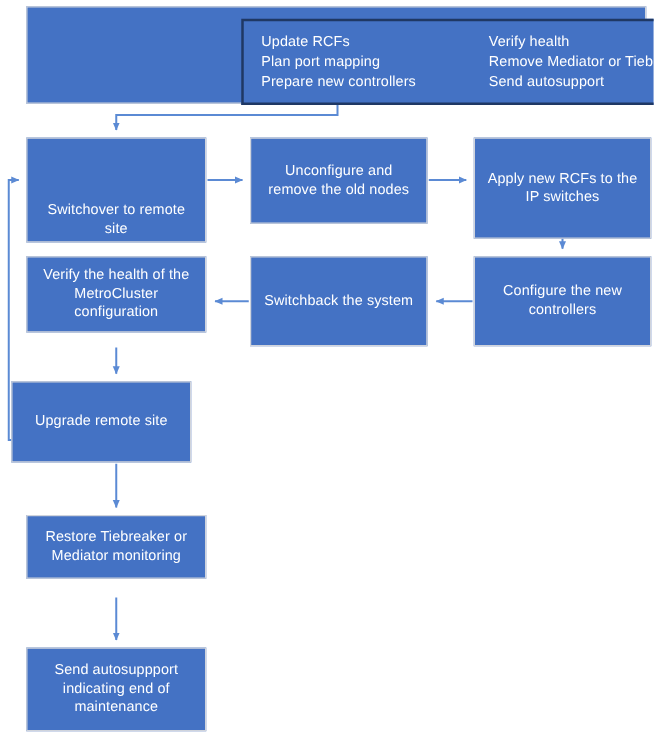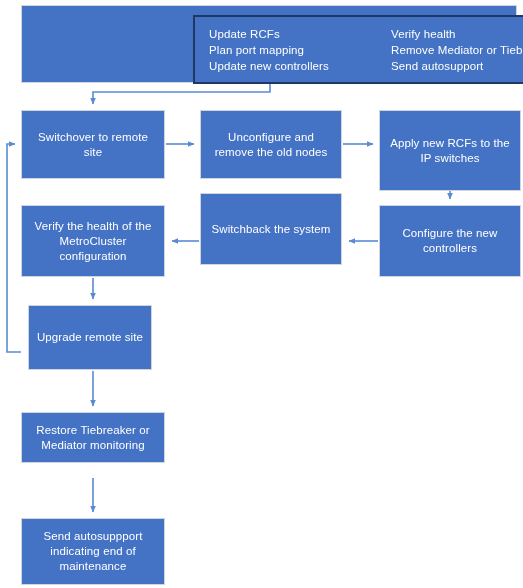--- a/index.html
+++ b/index.html
@@ -81,29 +81,29 @@
   }
   #checklist-col-left { width: 182px; }
   #checklist-col-right { width: 150px; }
   .checklist-item {
     color: #ffffff;
     font-size: 11.5px;
     line-height: 16px;
     white-space: nowrap;
   }
   
-  #node-switchover   { left: 21px;  top: 110px; width: 144px; height: 69px; }
+  #node-switchover   { left: 21px;  top: 110px; width: 144px; height: 84px; align-items: flex-end; }
   #node-unconfigure  { left: 200px; top: 110px; width: 142px; height: 69px; align-items: center; }
   #node-apply-rcfs   { left: 379px; top: 110px; width: 142px; height: 81px; }
   
-  #node-verify-health{ left: 21px;  top: 205px; width: 144px; height: 72px; }
-  #node-switchback   { left: 200px; top: 193px; width: 142px; height: 72px; }
+  #node-verify-health{ left: 21px;  top: 205px; width: 144px; height: 61px; }
+  #node-switchback   { left: 200px; top: 205px; width: 142px; height: 72px; }
   #node-configure    { left: 379px; top: 205px; width: 142px; height: 72px; }
   
-  #node-upgrade-remote { left: 28px; top: 305px; width: 124px; height: 65px; }
+  #node-upgrade-remote { left: 9px; top: 305px; width: 144px; height: 65px; }
   #node-restore        { left: 21px; top: 412px; width: 144px; height: 51px; }
   #node-send-asup      { left: 21px; top: 518px; width: 144px; height: 67px; }
 
   
   #connectors {
     position: absolute;
     left: 0;
     top: 0;
     width: 523px;
     height: 588px;
@@ -163,21 +163,21 @@
     </g>
   </svg>
 
   <div class="node" id="node-prepare">
 
     <div id="checklist-panel">
       <div class="checklist-cols">
         <div class="checklist-col" id="checklist-col-left">
           <span class="checklist-item">Update RCFs</span>
           <span class="checklist-item">Plan port mapping</span>
-          <span class="checklist-item">Update new controllers</span>
+          <span class="checklist-item">Prepare new controllers</span>
         </div>
         <div class="checklist-col" id="checklist-col-right">
           <span class="checklist-item">Verify health</span>
           <span class="checklist-item">Remove Mediator or Tiebreaker</span>
           <span class="checklist-item">Send autosupport</span>
         </div>
       </div>
     </div>
   </div>
 

